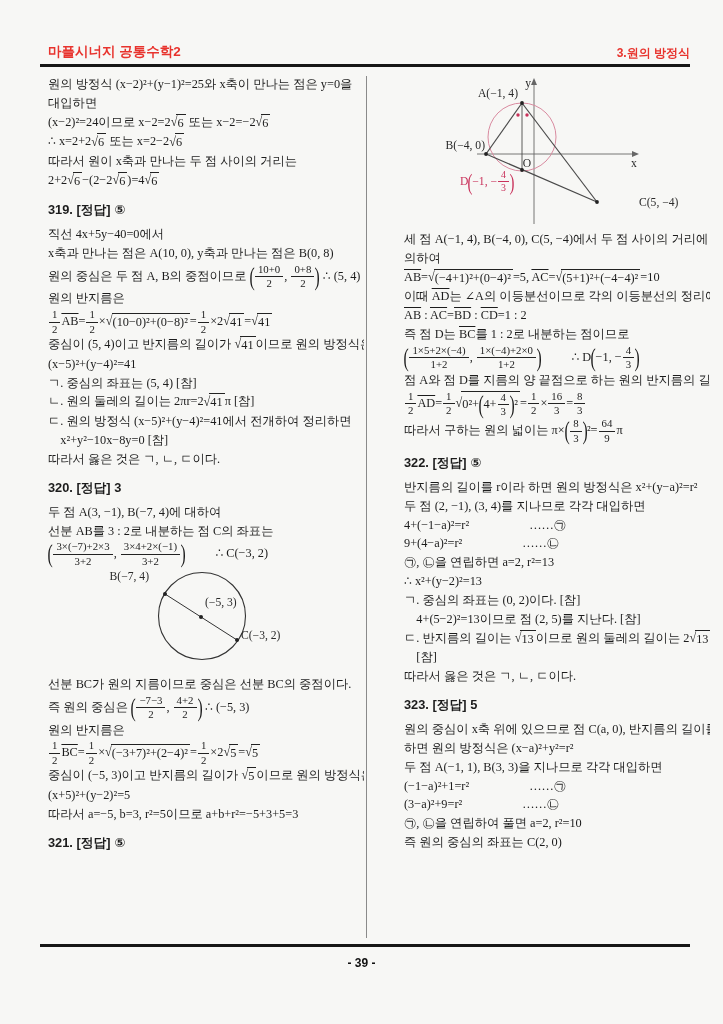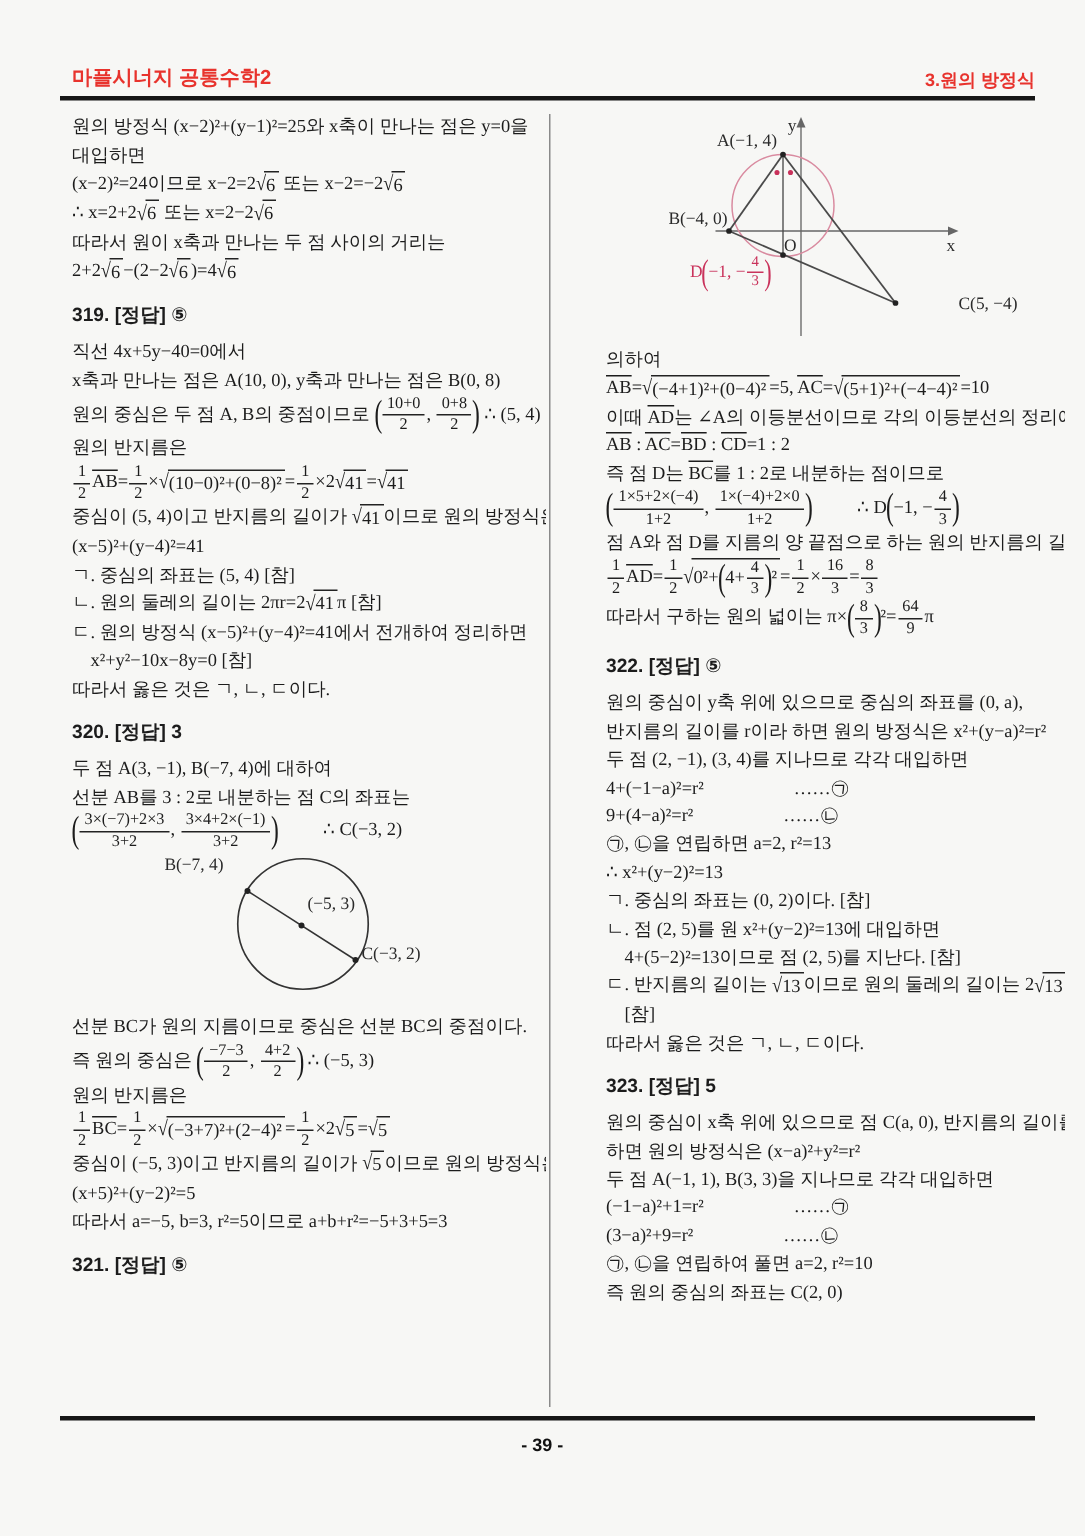--- a/index.html
+++ b/index.html
@@ -206,20 +206,21 @@
           <span class="bigp">(</span>
           <span>−1, −<span class="frac">
               <span class="num">4</span>
               <span class="den">3</span>
             </span></span>
           <span class="bigp">)</span>
         </span></span>
   </div>
 
   <div class="sec">
+      <div class="ln">세 점 A(−1, 4), B(−4, 0), C(5, −4)에서 두 점 사이의 거리에</div>
       <div class="ln">의하여</div>
       <div class="ln"><span class="ol">AB</span>=<span class="sqrt"><span class="rad">√</span><span class="vinc">(−4+1)²+(0−4)²</span></span>=5, <span class="ol">AC</span>=<span class="sqrt"><span class="rad">√</span><span class="vinc">(5+1)²+(−4−4)²</span></span>=10</div>
       <div class="ln">이때 <span class="ol">AD</span>는 ∠A의 이등분선이므로 각의 이등분선의 정리에 의하여</div>
       <div class="ln"><span class="ol">AB</span> : <span class="ol">AC</span>=<span class="ol">BD</span> : <span class="ol">CD</span>=1 : 2</div>
       <div class="ln">즉 점 D는 <span class="ol">BC</span>를 1 : 2로 내분하는 점이므로</div>
       <div class="ln"><span class="pwrap">
           <span class="bigp">(</span>
           <span><span class="frac">
               <span class="num">1×5+2×(−4)</span>
               <span class="den">1+2</span>
@@ -268,29 +269,27 @@
             </span></span>
           <span class="bigp">)</span>
         </span>²=<span class="frac">
           <span class="num">64</span>
           <span class="den">9</span>
         </span>π</div>
     </div>
 
   <div class="ptitle">322. [정답] ⑤</div>
   <div class="sec">
-      <div class="ln">원의 중심이 y축 위에 있으므로 중심의 좌표를 (0, a),</div>
       <div class="ln">반지름의 길이를 r이라 하면 원의 방정식은 x²+(y−a)²=r²</div>
       <div class="ln">두 점 (2, −1), (3, 4)를 지나므로 각각 대입하면</div>
       <div class="ln">4+(−1−a)²=r²<span class="gap"></span><span class="gap"></span>……㉠</div>
       <div class="ln">9+(4−a)²=r²<span class="gap"></span><span class="gap"></span>……㉡</div>
       <div class="ln">㉠, ㉡을 연립하면 a=2, r²=13</div>
       <div class="ln">∴  x²+(y−2)²=13</div>
       <div class="ln">ㄱ. 중심의 좌표는 (0, 2)이다. [참]</div>
-      <div class="ln">ㄴ. 점 (2, 5)를 원 x²+(y−2)²=13에 대입하면</div>
       <div class="ln"> 4+(5−2)²=13이므로 점 (2, 5)를 지난다. [참]</div>
       <div class="ln">ㄷ. 반지름의 길이는 <span class="sqrt"><span class="rad">√</span><span class="vinc">13</span></span>이므로 원의 둘레의 길이는 2<span class="sqrt"><span class="rad">√</span><span class="vinc">13</span></span>π이다.</div>
       <div class="ln"> [참]</div>
       <div class="ln">따라서 옳은 것은 ㄱ, ㄴ, ㄷ이다.</div>
     </div>
 
   <div class="ptitle">323. [정답] 5</div>
   <div class="sec">
       <div class="ln">원의 중심이 x축 위에 있으므로 점 C(a, 0), 반지름의 길이를 r이라</div>
       <div class="ln">하면 원의 방정식은 (x−a)²+y²=r²</div>

